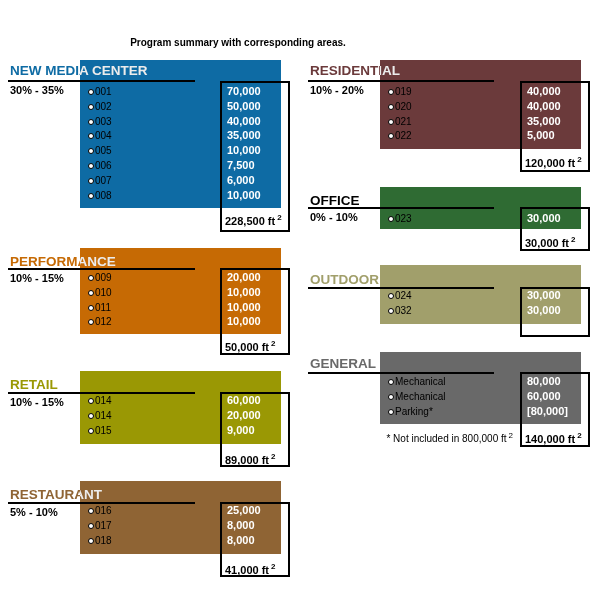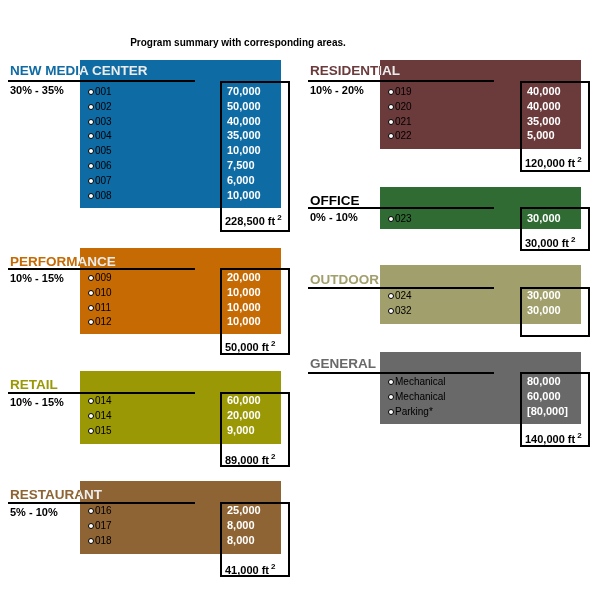--- a/index.html
+++ b/index.html
@@ -196,14 +196,15 @@
     </div>
 
   <div class="total" style="left:225px;top:211px"><span>228,500 ft</span><sup>2</sup></div>
   <div class="total" style="left:225px;top:337px"><span>50,000 ft</span><sup>2</sup></div>
   <div class="total" style="left:225px;top:450px"><span>89,000 ft</span><sup>2</sup></div>
   <div class="total" style="left:225px;top:560px"><span>41,000 ft</span><sup>2</sup></div>
   <div class="total" style="left:525px;top:153px"><span>120,000 ft</span><sup>2</sup></div>
   <div class="total" style="left:525px;top:233px"><span>30,000 ft</span><sup>2</sup></div>
   <div class="total" style="left:525px;top:429px"><span>140,000 ft</span><sup>2</sup></div>
 
+  <div class="footnote" style="left:306px;top:430px;width:207px;text-align:right"><span>* Not included in 800,000 ft</span><sup>2</sup></div>
 
 </div>
 
 </body></html>

